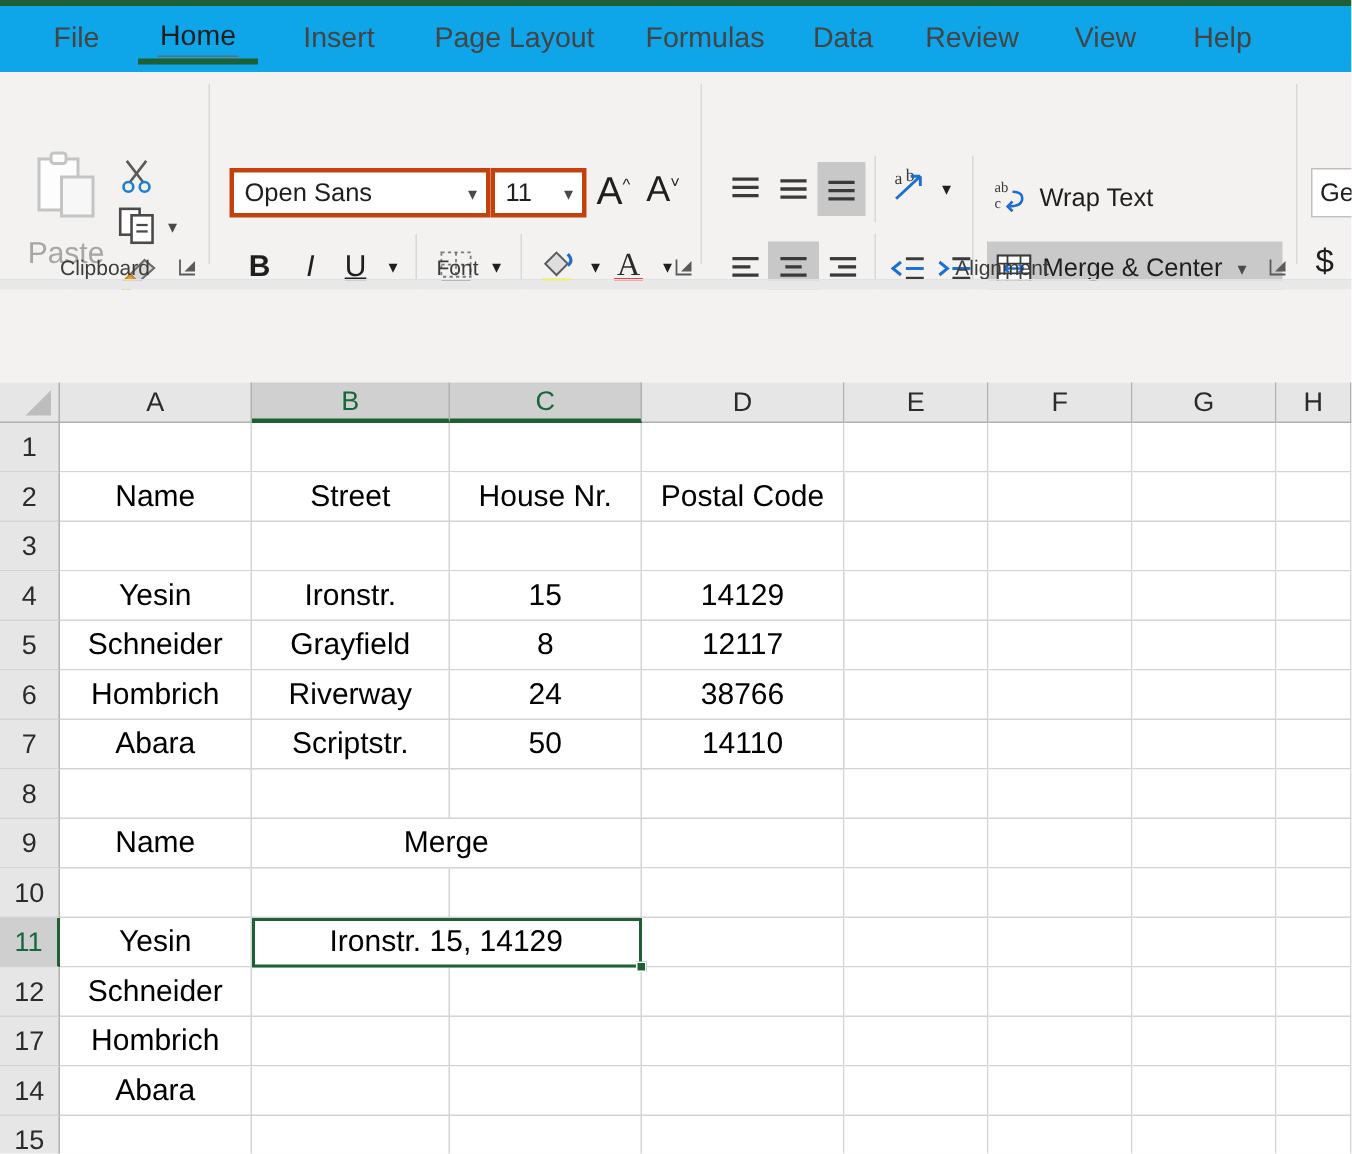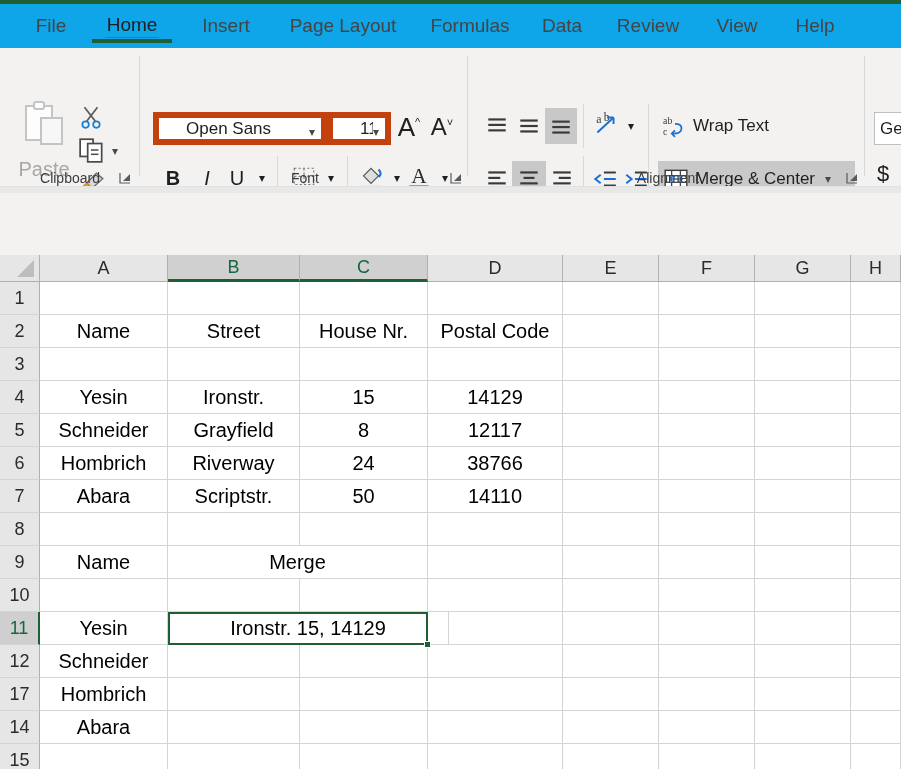--- a/index.html
+++ b/index.html
@@ -46,22 +46,22 @@
   
   .paste-btn { position:absolute; left:12px; top:52px; width:64px; height:106px; cursor:pointer;
                display:flex; flex-direction:column; align-items:center; }
   .paste-label { font-size:20px; color:#a6a6a6; margin-top:2px; }
   .paste-caret { font-size:11px; color:#a6a6a6; margin-top:2px; }
   .mini-btn { position:absolute; cursor:pointer; }
   .caret { font-size:12px; color:#4a4a4a; }
 
   
   .combo {
-    position:absolute; background:#ffffff; border:6px solid #c2410c;
-    display:flex; align-items:flex-end; cursor:pointer;padding-left:20px;
+    position:absolute; background:#ffffff; border:3px solid #c2410c;
+    display:flex; align-items:center; cursor:pointer;
   }
   .combo .val { font-size:17px; color:#1f1f1f; padding-left:7px; flex:1;
                 white-space:nowrap; overflow:hidden; }
   .combo .cv { font-size:12px; color:#4a4a4a; padding-right:6px; }
 
   .fbtn {
     position:absolute; display:flex; align-items:center; justify-content:center;
     cursor:pointer; color:#1f1f1f;
   }
   .fbtn.on { background:#c8c8c8; }
@@ -324,21 +324,21 @@
         <text x="4" y="11" font-size="11" fill="#3a3a3a" font-family="Liberation Serif, serif">a</text>
         <text x="11" y="9" font-size="11" fill="#3a3a3a" font-family="Liberation Serif, serif">b</text>
         <path d="M5 20 L20 6" stroke="#1b6fd4" stroke-width="1.8"></path>
         <path d="M20 6 L14 6 M20 6 L20 12" stroke="#1b6fd4" stroke-width="1.8" fill="none"></path>
       </svg>
     </div>
     <div class="fbtn caret" style="left:622px; top:68px; width:18px; height:20px;">▾</div>
 
     <div class="group-sep" style="left:648px; top:56px; height:96px;"></div>
 
-    <div class="txtbtn" style="left:658px; top:62px; width:135px; height:32px; padding-left:4px;">
+    <div class="txtbtn" style="left:658px; top:62px; width:135px; height:32px; padding-left:4px;align-items:flex-end;">
       <svg width="26" height="24" viewBox="0 0 24 22" style="margin-right:5px">
         <text x="1" y="9" font-size="9" fill="#3a3a3a" font-family="Liberation Serif, serif">ab</text>
         <text x="1" y="19" font-size="9" fill="#3a3a3a" font-family="Liberation Serif, serif">c</text>
         <path d="M10 18 q8 0 8-5 q0-4 -6-4" fill="none" stroke="#1b6fd4" stroke-width="1.6"></path>
         <path d="M12 15 L9 18 L12 21" fill="none" stroke="#1b6fd4" stroke-width="1.6"></path>
       </svg>
       <span>Wrap Text</span>
     </div>
 
     <div class="fbtn" style="left:482px; top:115px; width:30px; height:32px;">
@@ -703,21 +703,21 @@
       </div>
       <div class="cell c" style="left: 40px; top: 291px; width: 128px; height: 33px;">
         <span>Name</span>
       </div>
       <div class="cell c" style="left: 168px; top: 291px; width: 260px; height: 33px;">
         <span>Merge</span>
       </div>
       <div class="cell c" style="left: 40px; top: 357px; width: 128px; height: 33px;">
         <span>Yesin</span>
       </div>
-      <div class="cell c" style="left: 168px; top: 357px; width: 281px; height: 33px;">
+      <div class="cell c" style="left: 168px; top: 357px; width: 260px; height: 33px;">
         <span>Ironstr. 15, 14129</span>
       </div>
       <div class="cell c" style="left: 40px; top: 390px; width: 128px; height: 33px;">
         <span>Schneider</span>
       </div>
       <div class="cell c" style="left: 40px; top: 423px; width: 128px; height: 33px;">
         <span>Hombrich</span>
       </div>
       <div class="cell c" style="left: 40px; top: 456px; width: 128px; height: 33px;">
         <span>Abara</span>

